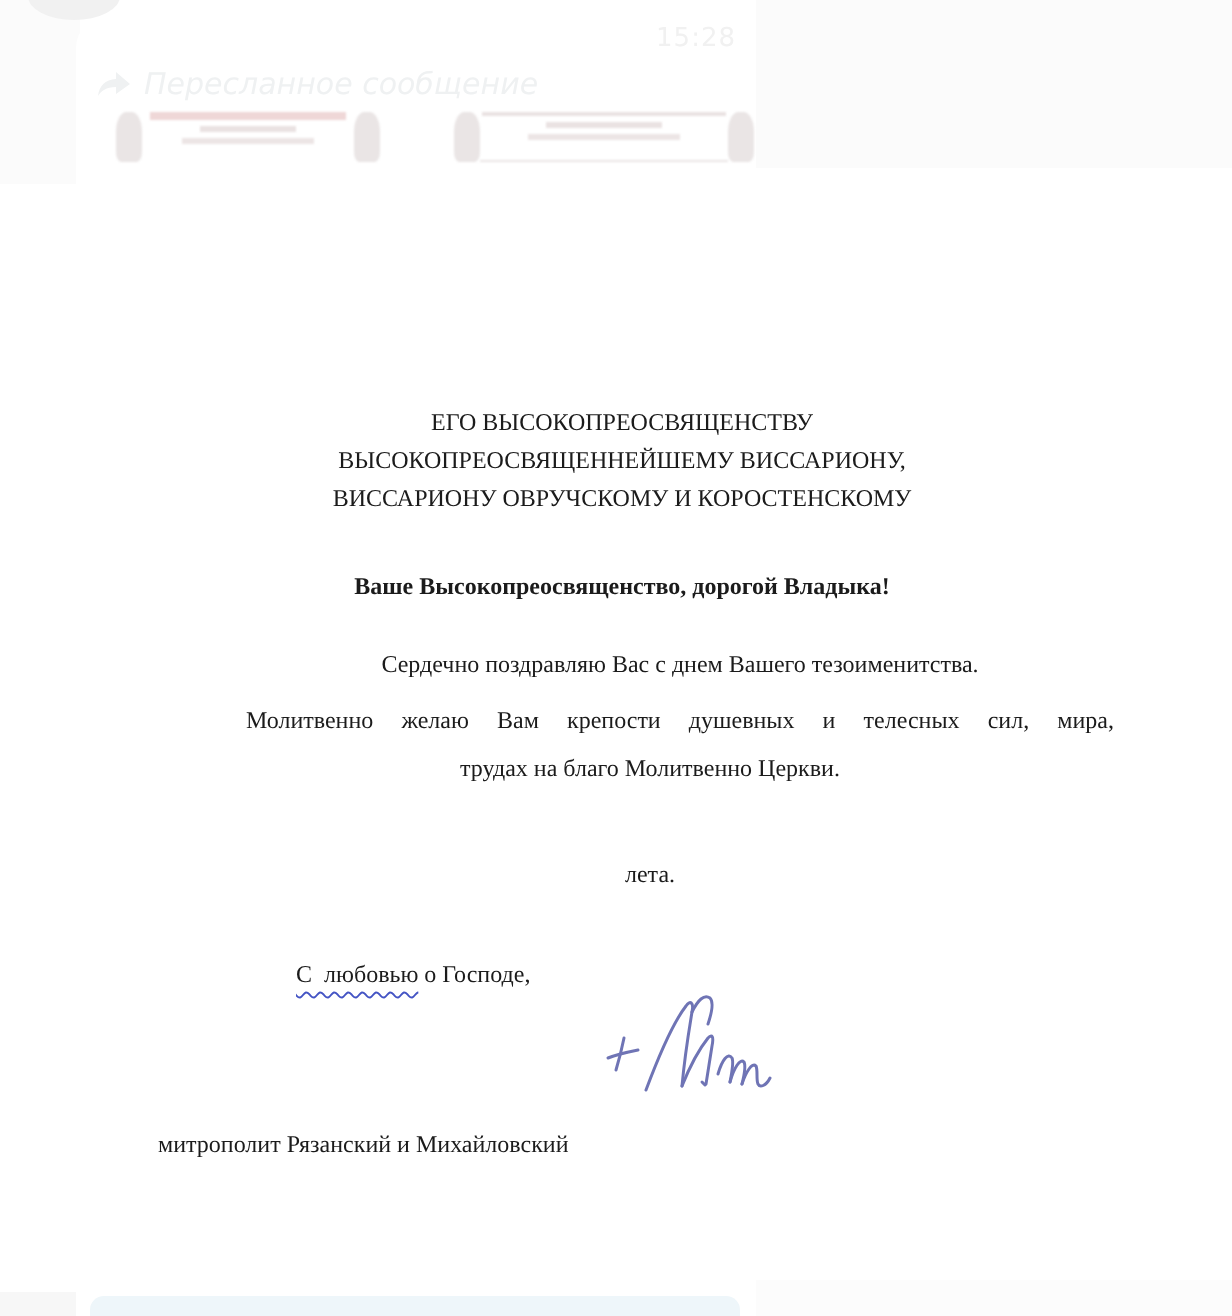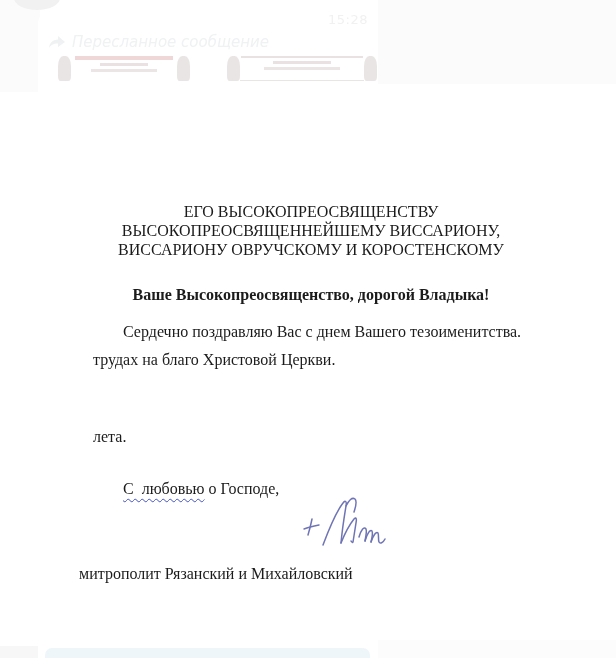--- a/index.html
+++ b/index.html
@@ -31,38 +31,39 @@
   .thumb-mid{flex:1;display:flex;flex-direction:column;align-items:center;gap:3px;padding-top:3px;}
   .tl1{width:92%;height:4px;background:rgba(205,130,130,.32);}
   .tl2{width:46%;height:3px;background:rgba(185,160,160,.30);}
   .tl3{width:62%;height:3px;background:rgba(185,160,160,.28);}
   .tl4{width:100%;height:1px;background:rgba(180,160,160,.28);margin-top:auto;}
   
   .bottom-left-corner{position:absolute;left:0;top:646px;width:38px;height:12px;background:#f7f7f7;}
   .bottom-bubble{position:absolute;left:45px;top:648px;width:325px;height:10px;background:#eef6fa;border-radius:7px 7px 0 0;}
 
   
-  .letter{position:absolute;left:65px;top:0;width:492px;height:658px;font-size:16px;}
+  .letter{position:absolute;left:65px;top:0;width:492px;height:658px;font-size:12px;}
   .heading{position:absolute;top:202px;left:0;width:100%;text-align:center;line-height:19px;white-space:nowrap;}
   .heading b{font-weight:normal;}
   .salutation{position:absolute;top:286px;left:0;width:100%;text-align:center;white-space:nowrap;font-weight:bold;}
   .para{position:absolute;margin:0;left:28px;width:464px;line-height:24px;}
   .p1{top:320px;}
   .p2{top:348px;}
   .p3{top:425px;}
   .jline{text-align:justify;text-align-last:justify;white-space:nowrap;word-spacing:-0.5px;}
-  .lline{text-align:left;white-space:nowrap;}
+  .lline{text-align:center;white-space:nowrap;}
   .indent{text-indent:30px;}
   .closing{position:absolute;top:480px;left:28px;width:464px;white-space:nowrap;text-indent:30px;}
   .squiggle{
     text-decoration-line:underline;
     text-decoration-style:wavy;
     text-decoration-color:#4454c4;
     text-decoration-thickness:1px;
     text-underline-offset:4px;
+    margin-left:25px;
   }
   .signature{position:absolute;left:235px;top:496px;width:95px;height:58px;}
   .caption{position:absolute;top:565px;left:14px;width:492px;text-align:left;white-space:nowrap;}
 </style>
 </head>
 <body>
 
 <div class="page">
 
   <div class="bg-left"></div>
@@ -109,21 +110,22 @@
       <div>ВИССАРИОНУ ОВРУЧСКОМУ И КОРОСТЕНСКОМУ</div>
     </div>
 
     <div class="salutation">Ваше Высокопреосвященство, дорогой Владыка!</div>
 
     <p class="para p1">
       <span class="lline indent" style="display:block">Сердечно поздравляю Вас с днем Вашего тезоименитства.</span>
     </p>
 
     <p class="para p2">
-      <span class="lline" style="display:block">трудах на благо Христовой Церкви.</span>
+      <span class="jline indent" style="display:block">Молитвенно желаю Вам крепости душевных и телесных сил, мира,</span>
+      <span class="lline" style="display:block">трудах на благо Молитвенно Церкви.</span>
     </p>
 
     <p class="para p3">
       <span class="lline" style="display:block">лета.</span>
     </p>
 
     <div class="closing"><span class="squiggle">С&nbsp; любовью</span><span> о Господе,</span></div>
 
     <svg class="signature" viewBox="0 0 95 58" fill="none" stroke="#6066ad" stroke-width="1.5" stroke-linecap="round" opacity="0.9">
       <path d="M4 33 C9 31 14 30 19 29"></path>

